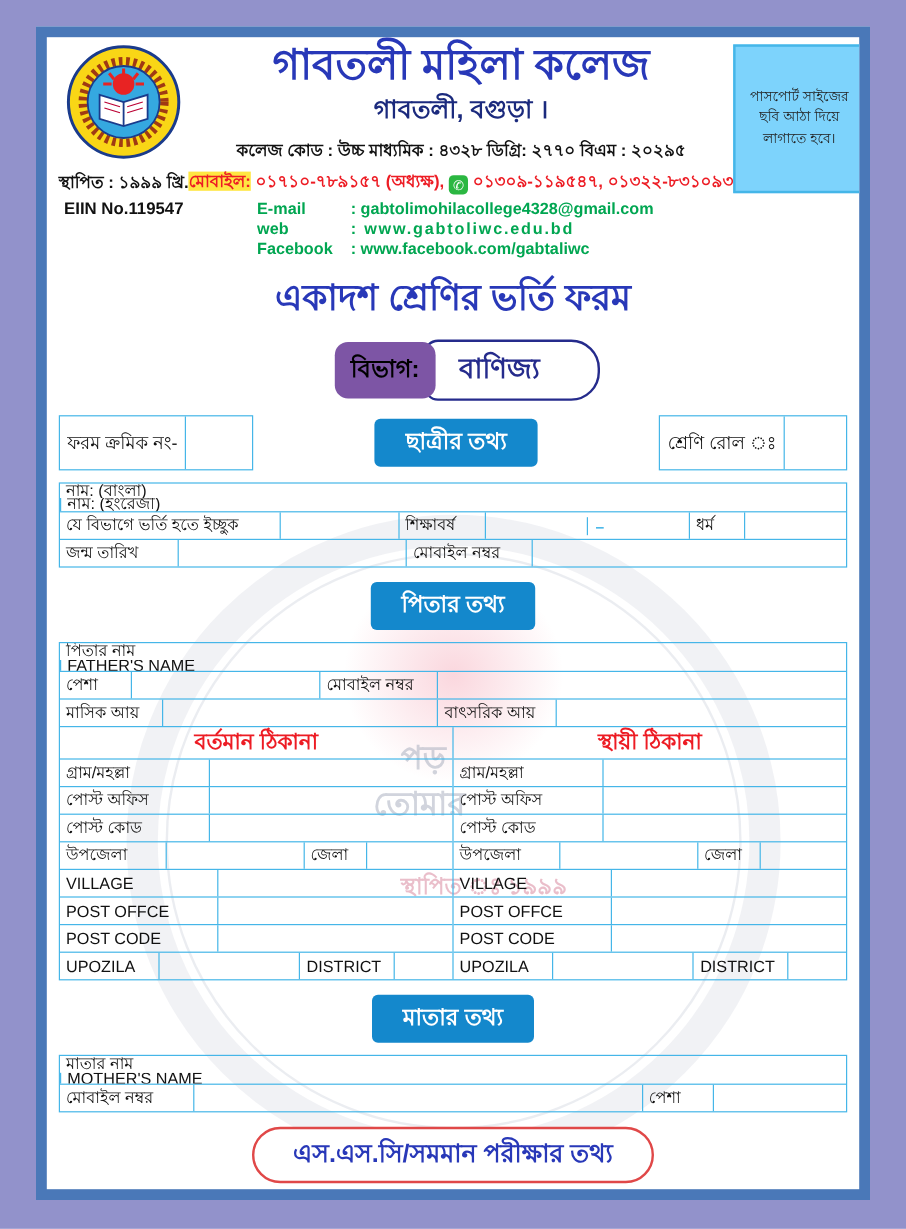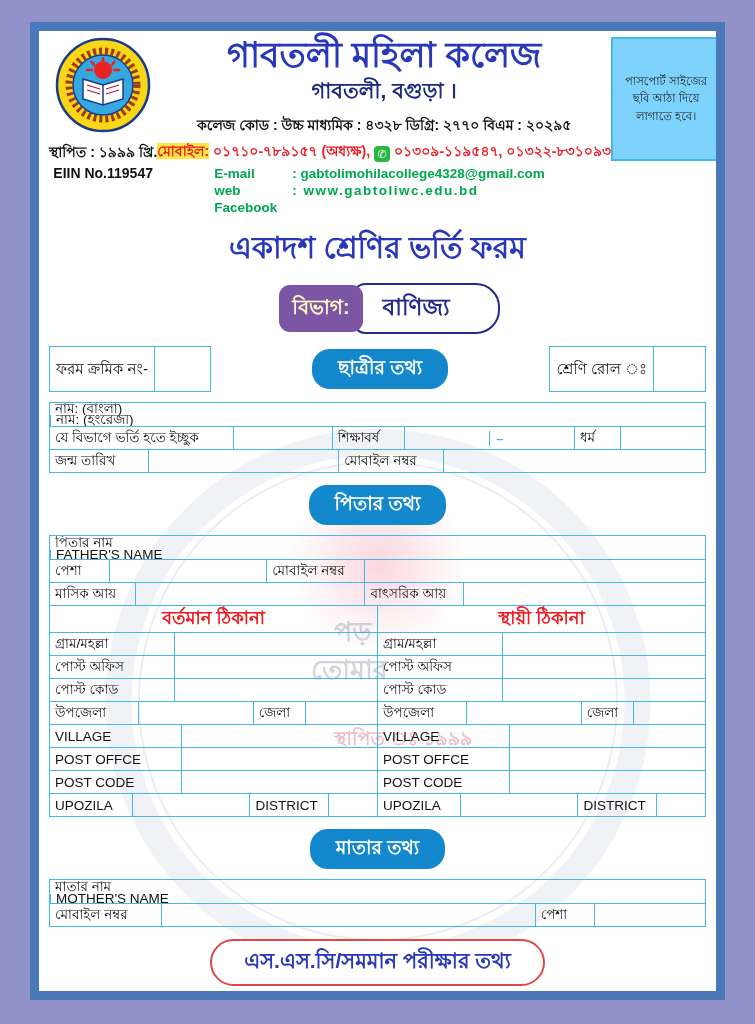--- a/index.html
+++ b/index.html
@@ -65,31 +65,31 @@
   .photo {
     width:110px; height:124px; border:2px solid #45b6e8; background:#7dd3fc;
     display:flex; align-items:center; justify-content:center; text-align:center;
     font-size:11.5px; color:#222; padding:8px; line-height:1.5;
   }
 
   .ftitle { text-align:center; color:#2838b8; font-size:30px; font-weight:bold; margin-top:8px; }
 
   .div-wrap { display:flex; justify-content:center; align-items:center; margin-top:8px; }
   .div-label {
-    background:#7d55a5; color:#fef9c3; font-weight:bold; font-size:20px;
+    background:#7d55a5; color:#000000; font-weight:bold; font-size:20px;
     padding:7px 13px; border-radius:11px; position:relative; z-index:2;margin-left:24px;
   }
   .div-value {
     background:#fff; border:2.5px solid #252b8c; border-radius:12px 24px 24px 12px;
     margin-left:-10px; padding:4px 48px 4px 28px; color:#252b8c; font-weight:bold; font-size:23px;
     z-index:1;
   }
 
   
-  .pill { background:#1488cc; color:#fff; font-weight:bold; font-size:19px; padding:4px 26px; border-radius:18px; white-space:nowrap; }
+  .pill { background:#1488cc; color:#fff; font-weight:bold; font-size:19px; padding:4px 26px; border-radius:5px; white-space:nowrap; }
   .pill-wrap { display:flex; justify-content:center; margin-top:12px; }
   .sec-row { display:flex; align-items:center; justify-content:space-between; margin-top:12px; }
   .mini-tbl { display:flex; border:1.5px solid #45b6e8; height:46px; align-items:stretch; }
   .mini-tbl .mcell { display:flex; align-items:center; padding:0 6px; font-size:15px; color:#111; white-space:nowrap; }
   .mini-tbl .mblank { border-left:1.5px solid #45b6e8; }
 
   
   .tbl { border:1.5px solid #45b6e8; margin-top:10px; background:transparent; }
   .row { display:flex; height:23px; border-top:1.5px solid #45b6e8; align-items:stretch; }
   .tbl > .row:first-child, .acol > .row:first-child { border-top:0;flex-direction:column; }
@@ -168,20 +168,21 @@
           <div class="cline">
               <b class="clab">E-mail</b>
               <span class="cval">: gabtolimohilacollege4328@gmail.com</span>
             </div>
           <div class="cline webline">
               <b class="clab">web</b>
               <span class="cval">: www.gabtoliwc.edu.bd</span>
             </div>
           <div class="cline">
               <b class="clab">Facebook</b>
+              <span class="cval">: www.facebook.com/gabtaliwc</span>
             </div>
         </div>
       </div>
 
       <div class="hdr-right">
         <div class="photo">পাসপোর্ট সাইজের ছবি আঠা দিয়ে লাগাতে হবে।</div>
       </div>
     </div>
 
     <div class="ftitle">একাদশ শ্রেণির ভর্তি ফরম</div>

